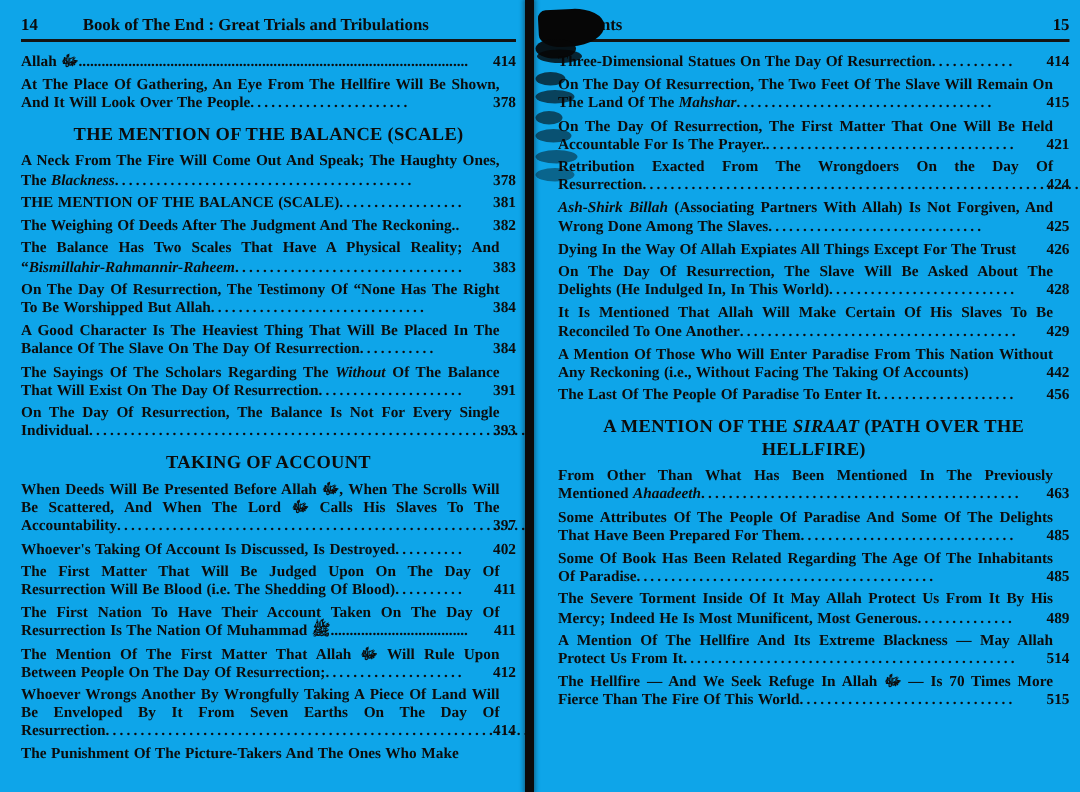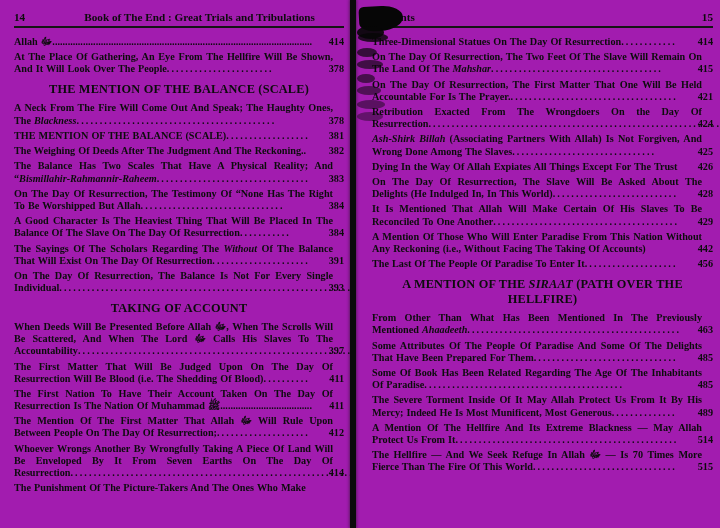--- a/index.html
+++ b/index.html
@@ -1,39 +1,39 @@
 <!DOCTYPE html>
 <html><head>
 <meta charset="utf-8">
 <style>
   * { margin:0; padding:0; box-sizing:border-box; }
   html,body { width:720px; height:528px; overflow:hidden; background:#fbfbf8; }
   .spread {
     position:relative; width:720px; height:528px;
     font-family:"Liberation Serif","DejaVu Serif",serif;
-    color:#0c0c0c; font-weight:bold; background:#a21caf;
+    color:#0c0c0c; font-weight:bold; background:#0ea5e9;
   }
   .page { position:absolute; top:0; height:528px; overflow:hidden; }
   .page-left  { left:0;   width:351px; padding:10px 7px 0 14px; }
   .page-right { left:356px; width:364px; padding:10px 7px 0 16px; }
 
   .gutter {
     position:absolute; left:350px; top:0; width:6px; height:528px;
     background:#0b0b0b;
     box-shadow:0 0 3px 1px rgba(20,20,20,.45);
   }
 
   .page-header {
     display:flex; align-items:flex-end;
     font-size:11.2px; line-height:14px;
     border-bottom:2.6px solid #141414;
     padding-bottom:2px; margin-bottom:8px;
   }
   .page-header .pgnum { flex:0 0 auto; }
-  .page-left  .page-header .title { flex:1; text-align:center; padding-left:30px; }
+  .page-left  .page-header .title { flex:1; text-align:left; padding-left:30px; }
   .page-right .page-header .title { flex:1; text-align:left; }
   .page-right .page-header .pgnum { text-align:right; }
 
   .toc-entry {
     position:relative;
     font-size:10.2px; line-height:12.1px;
     text-align:justify; word-spacing:.5px;
     padding-right:11px;
     margin-bottom:3.2px;
   }
@@ -76,20 +76,21 @@
         <div class="toc-entry"><span class="t">A Neck From The Fire Will Come Out And Speak; The Haughty Ones, The <i>Blackness</i></span><span class="dots">...........................................</span><span class="num">378</span></div>
         <div class="toc-entry"><span class="t">THE MENTION OF THE BALANCE (SCALE)</span><span class="dots">..................</span><span class="num">381</span></div>
         <div class="toc-entry"><span class="t">The Weighing Of Deeds After The Judgment And The Reckoning.</span><span class="dots">.</span><span class="num">382</span></div>
         <div class="toc-entry"><span class="t">The Balance Has Two Scales That Have A Physical Reality; And “<i>Bismillahir-Rahmannir-Raheem</i></span><span class="dots">.................................</span><span class="num">383</span></div>
         <div class="toc-entry"><span class="t">On The Day Of Resurrection, The Testimony Of “None Has The Right To Be Worshipped But Allah</span><span class="dots">...............................</span><span class="num">384</span></div>
         <div class="toc-entry"><span class="t">A Good Character Is The Heaviest Thing That Will Be Placed In The Balance Of The Slave On The Day Of Resurrection</span><span class="dots">...........</span><span class="num">384</span></div>
         <div class="toc-entry"><span class="t">The Sayings Of The Scholars Regarding The <i>Without</i> Of The Balance That Will Exist On The Day Of Resurrection</span><span class="dots">.....................</span><span class="num">391</span></div>
         <div class="toc-entry"><span class="t">On The Day Of Resurrection, The Balance Is Not For Every Single Individual</span><span class="dots">...............................................................................................................................................................................................................................................................................................................................................................................................................</span><span class="num">393</span></div>
         <div class="toc-heading">TAKING OF ACCOUNT</div>
         <div class="toc-entry"><span class="t">When Deeds Will Be Presented Before Allah ﷻ, When The Scrolls Will Be Scattered, And When The Lord ﷻ Calls His Slaves To The Accountability</span><span class="dots">...............................................................................................................................................................................................................................................................................................................................................................................................................</span><span class="num">397</span></div>
+        <div class="toc-entry"><span class="t">Whoever's Taking Of Account Is Discussed, Is Destroyed</span><span class="dots">..........</span><span class="num">402</span></div>
         <div class="toc-entry"><span class="t">The First Matter That Will Be Judged Upon On The Day Of Resurrection Will Be Blood (i.e. The Shedding Of Blood)</span><span class="dots">..........</span><span class="num">411</span></div>
         <div class="toc-entry"><span class="t">The First Nation To Have Their Account Taken On The Day Of Resurrection Is The Nation Of Muhammad ﷺ</span><span class="dots">....................................</span><span class="num">411</span></div>
         <div class="toc-entry"><span class="t">The Mention Of The First Matter That Allah ﷻ Will Rule Upon Between People On The Day Of Resurrection;</span><span class="dots">....................</span><span class="num">412</span></div>
         <div class="toc-entry"><span class="t">Whoever Wrongs Another By Wrongfully Taking A Piece Of Land Will Be Enveloped By It From Seven Earths On The Day Of Resurrection</span><span class="dots">...............................................................................................................................................................................................................................................................................................................................................................................................................</span><span class="num">414</span></div>
         <div class="toc-entry no-page"><span class="t">The Punishment Of The Picture-Takers And The Ones Who Make</span></div>
       </div>
   </div>
 
   <div class="gutter"></div>
 

